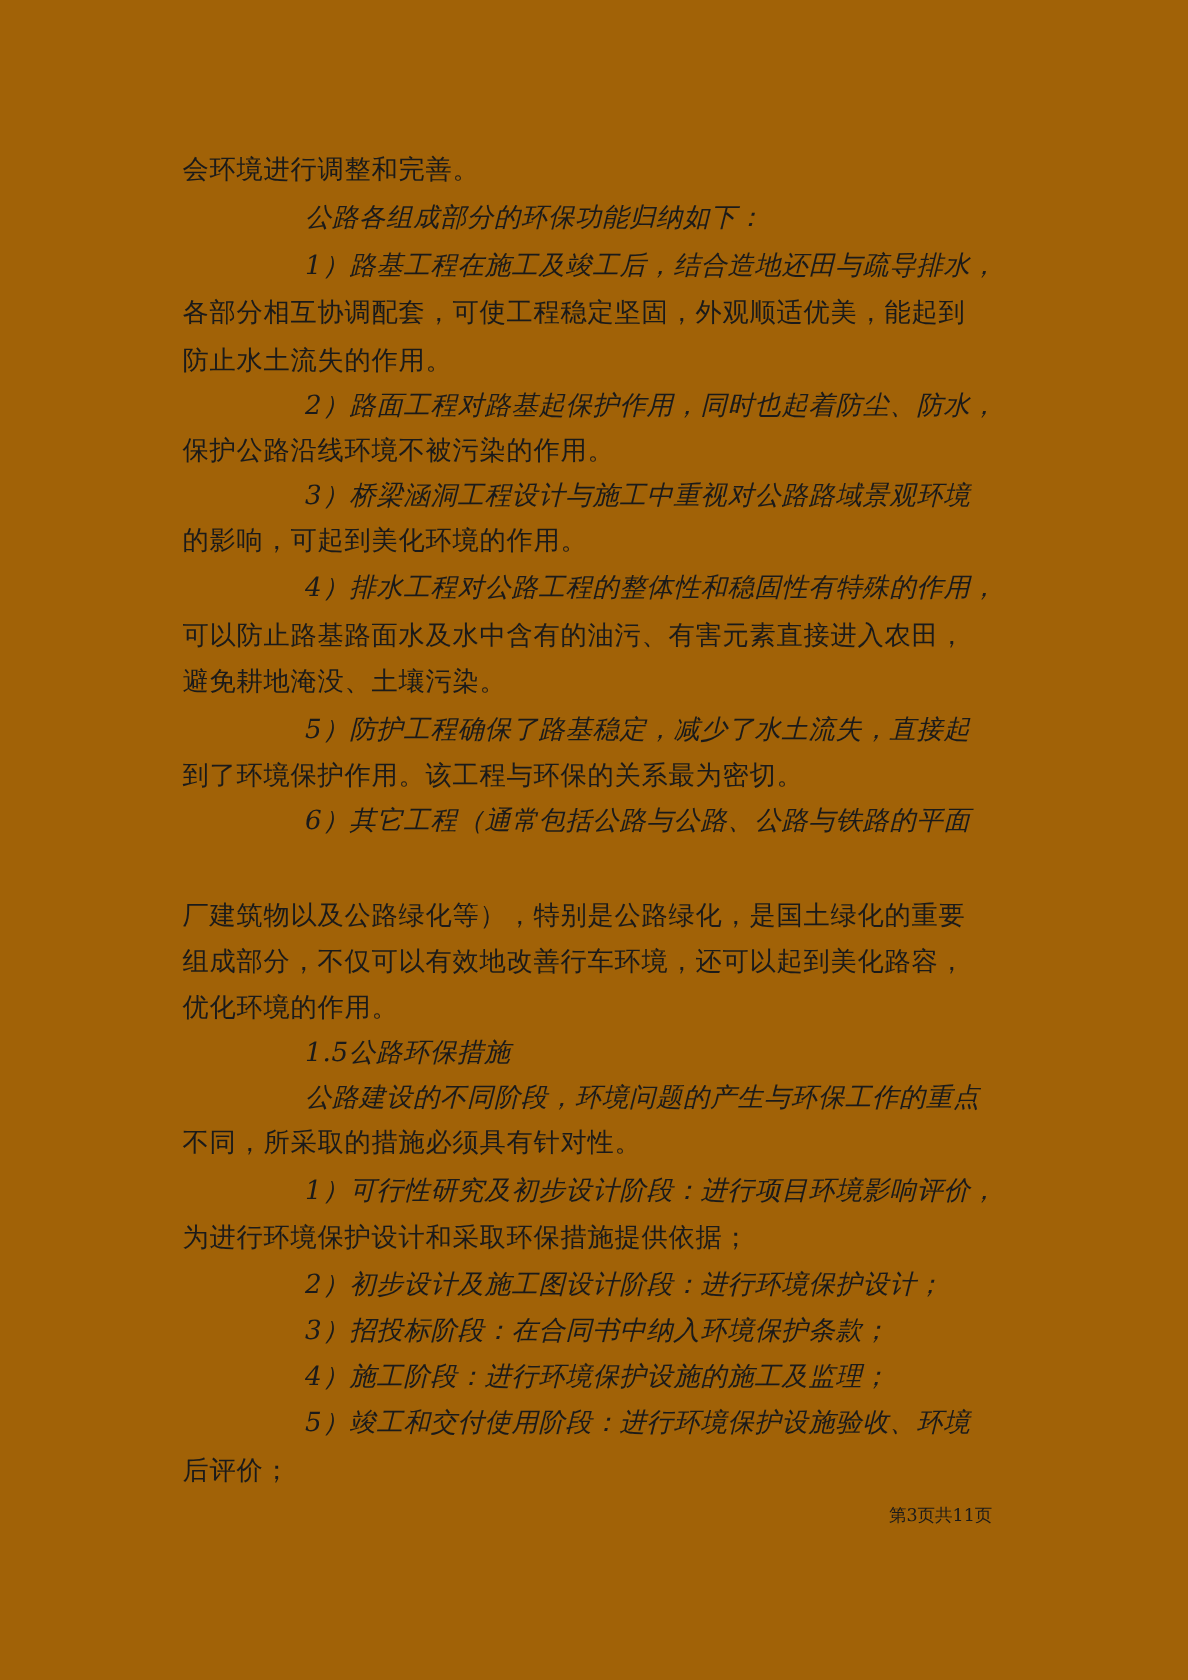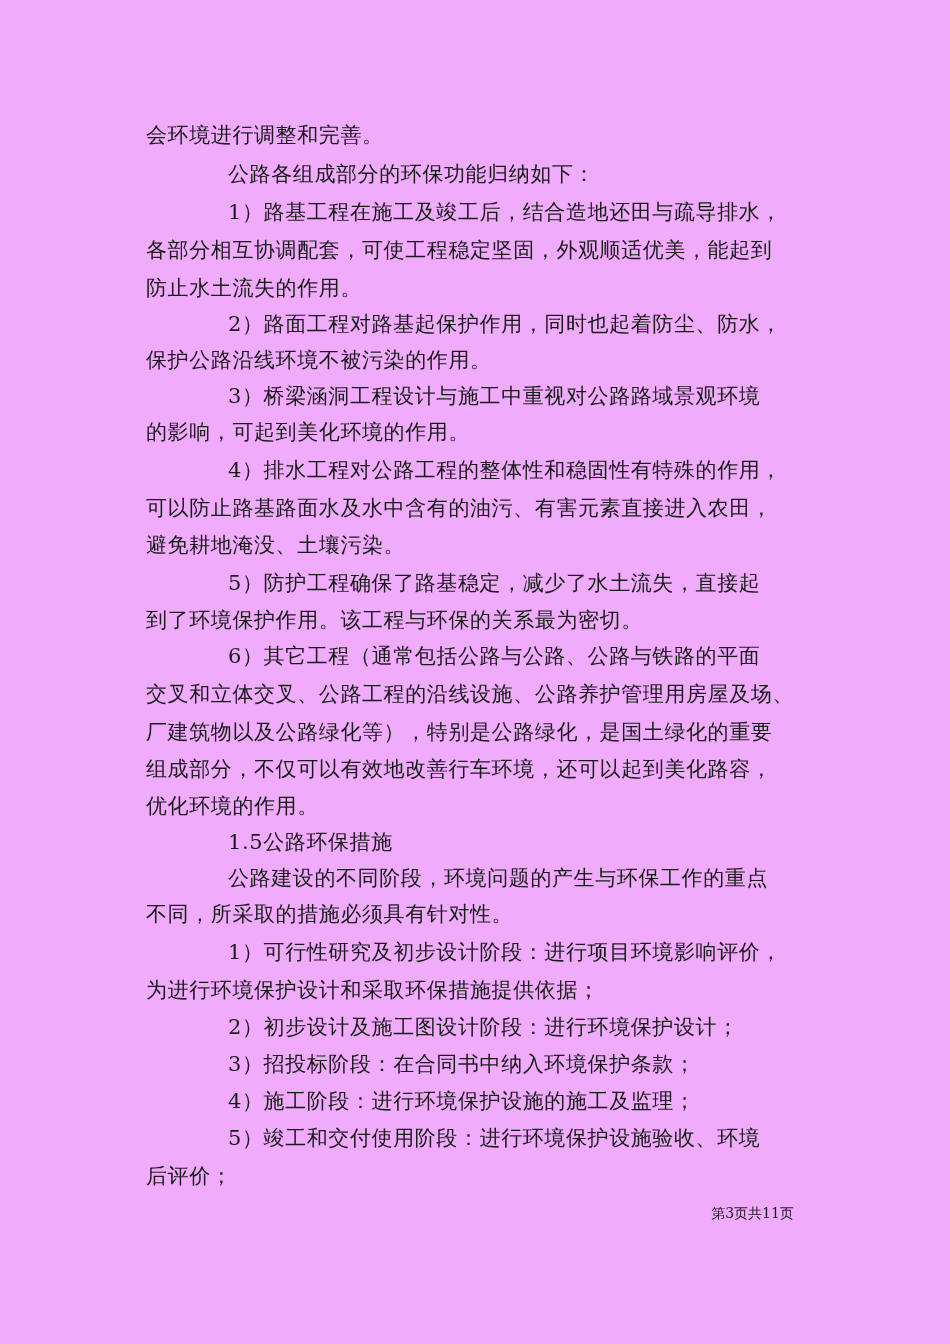--- a/index.html
+++ b/index.html
@@ -1,27 +1,27 @@
 <!DOCTYPE html>
 <html><head>
 <meta charset="utf-8">
 <style>
   html, body { margin: 0; padding: 0; background: #ffffff; }
   body {
     width: 950px; height: 1344px; position: relative; overflow: hidden;
     font-family: "DejaVu Serif", "Liberation Serif", serif;
     color: #1a1a1a;
   }
-  .page { position: absolute; left: 0; top: 0; width: 950px; height: 1344px; background: #f0abfc; }
+  .page { position: absolute; left: 0; top: 0; width: 950px; height: 1344px; background: #a16207; }
   .line {
     position: absolute; left: 146px;
     font-size: 21px; line-height: 28px; height: 28px;
     white-space: nowrap; letter-spacing: 0.6px;
   }
-  .indent { left: 228px; }
+  .indent { left: 244px; font-style: italic; }
   .footer {
     position: absolute; left: 700px; top: 1203px; width: 105px;
     text-align: center; font-size: 14px; line-height: 20px; white-space: nowrap;
   }
 </style>
 </head>
 <body>
 
 <div class="page">
   <div class="line" style="top:121px">会环境进行调整和完善。</div>
@@ -32,21 +32,20 @@
   <div class="line indent" style="top:310px">2）路面工程对路基起保护作用，同时也起着防尘、防水，</div>
   <div class="line" style="top:346px">保护公路沿线环境不被污染的作用。</div>
   <div class="line indent" style="top:382px">3）桥梁涵洞工程设计与施工中重视对公路路域景观环境</div>
   <div class="line" style="top:418px">的影响，可起到美化环境的作用。</div>
   <div class="line indent" style="top:456px">4）排水工程对公路工程的整体性和稳固性有特殊的作用，</div>
   <div class="line" style="top:494px">可以防止路基路面水及水中含有的油污、有害元素直接进入农田，</div>
   <div class="line" style="top:531px">避免耕地淹没、土壤污染。</div>
   <div class="line indent" style="top:569px">5）防护工程确保了路基稳定，减少了水土流失，直接起</div>
   <div class="line" style="top:606px">到了环境保护作用。该工程与环保的关系最为密切。</div>
   <div class="line indent" style="top:642px">6）其它工程（通常包括公路与公路、公路与铁路的平面</div>
-  <div class="line" style="top:680px">交叉和立体交叉、公路工程的沿线设施、公路养护管理用房屋及场、</div>
   <div class="line" style="top:755px">组成部分，不仅可以有效地改善行车环境，还可以起到美化路容，</div>
   <div class="line" style="top:718px">厂建筑物以及公路绿化等），特别是公路绿化，是国土绿化的重要</div>
   <div class="line" style="top:792px">优化环境的作用。</div>
   <div class="line indent" style="top:828px">1.5公路环保措施</div>
   <div class="line indent" style="top:864px">公路建设的不同阶段，环境问题的产生与环保工作的重点</div>
   <div class="line" style="top:900px">不同，所采取的措施必须具有针对性。</div>
   <div class="line indent" style="top:938px">1）可行性研究及初步设计阶段：进行项目环境影响评价，</div>
   <div class="line" style="top:976px">为进行环境保护设计和采取环保措施提供依据；</div>
   <div class="line indent" style="top:1013px">2）初步设计及施工图设计阶段：进行环境保护设计；</div>
   <div class="line indent" style="top:1050px">3）招投标阶段：在合同书中纳入环境保护条款；</div>

